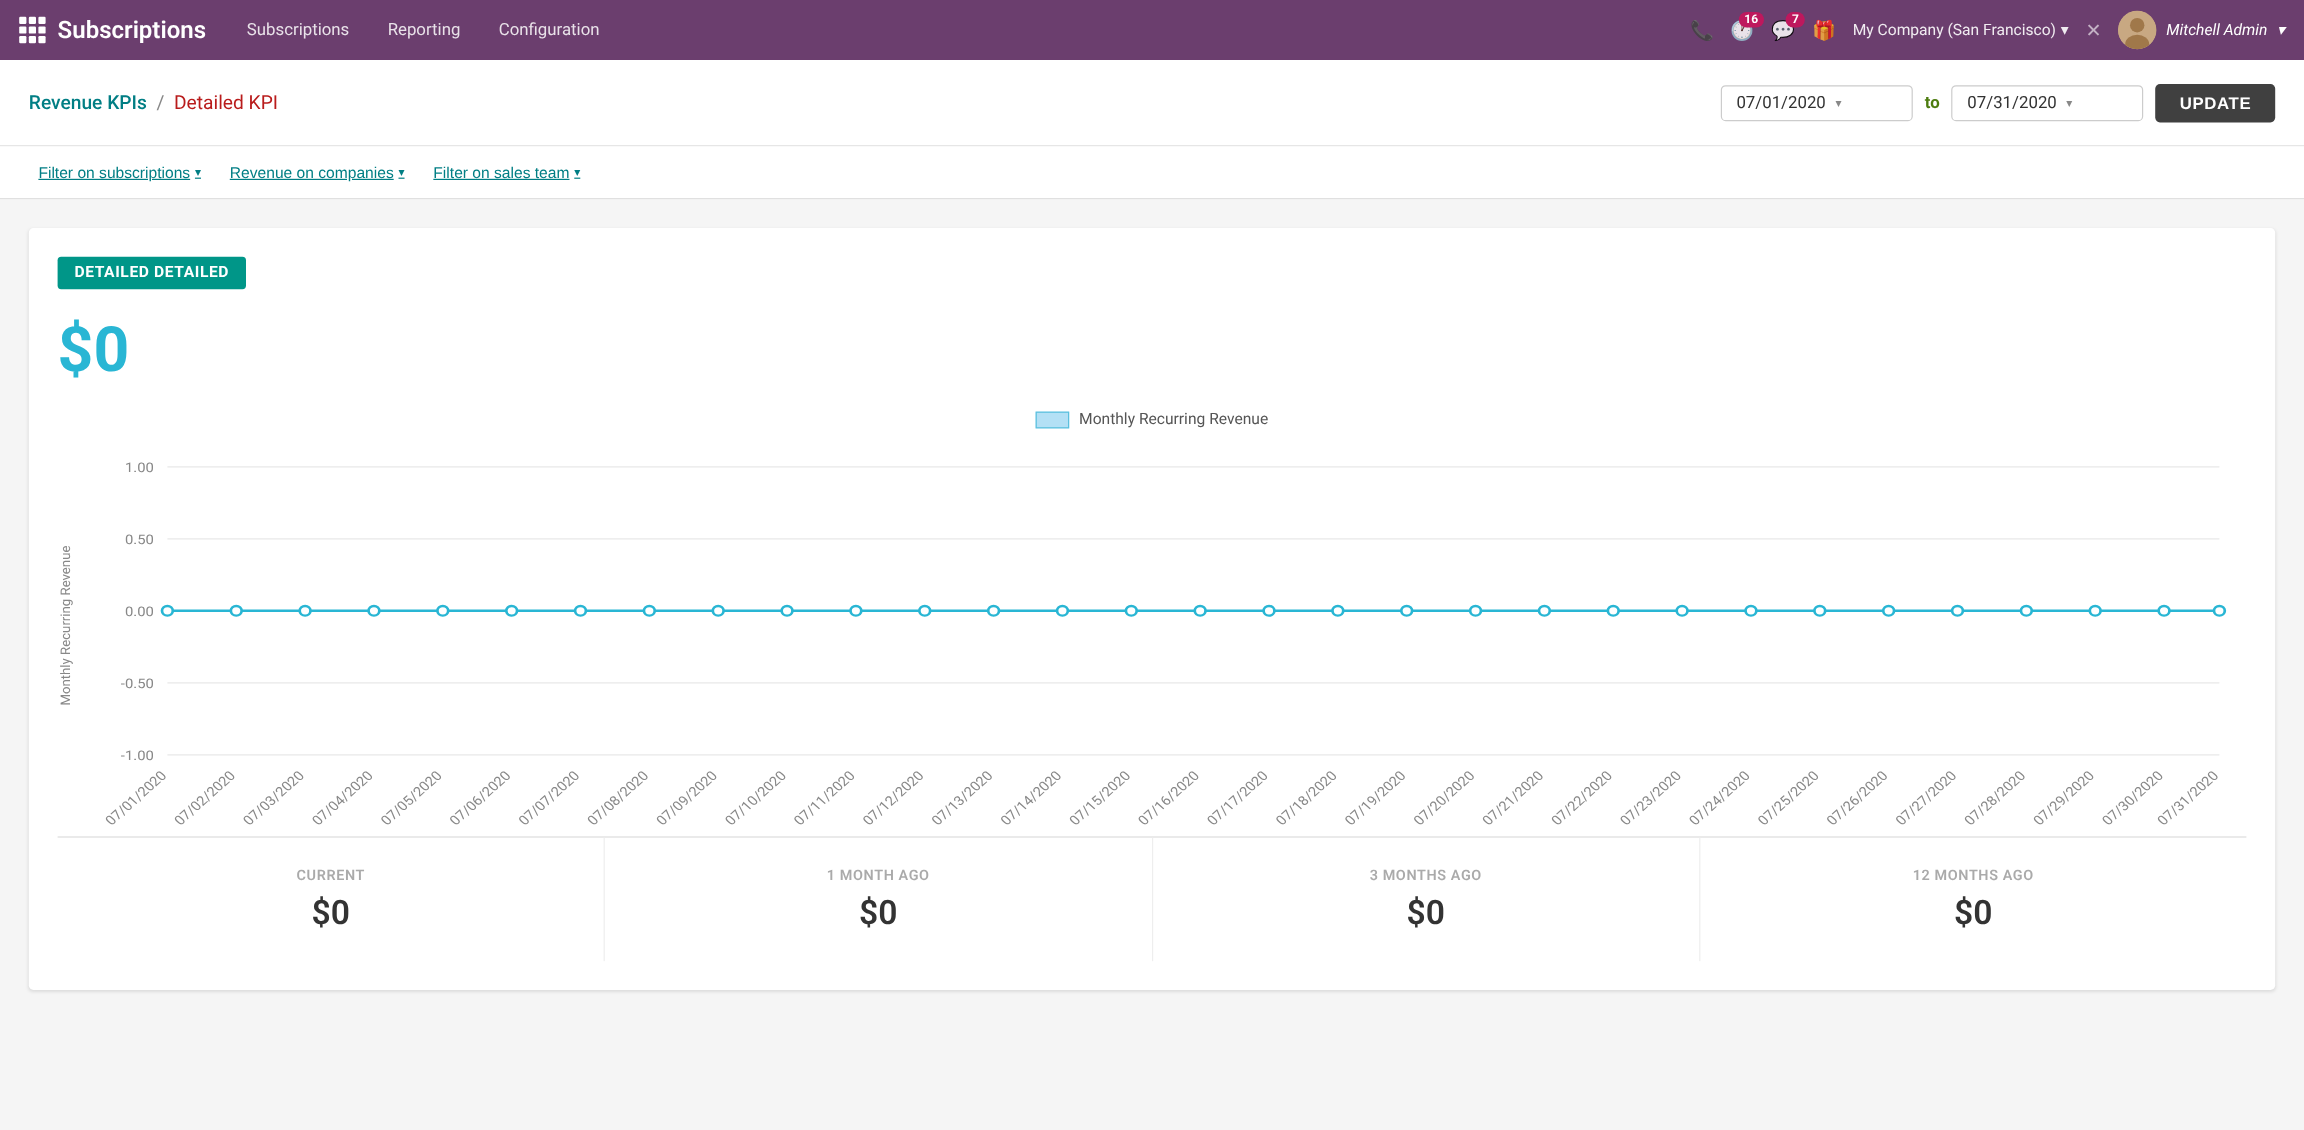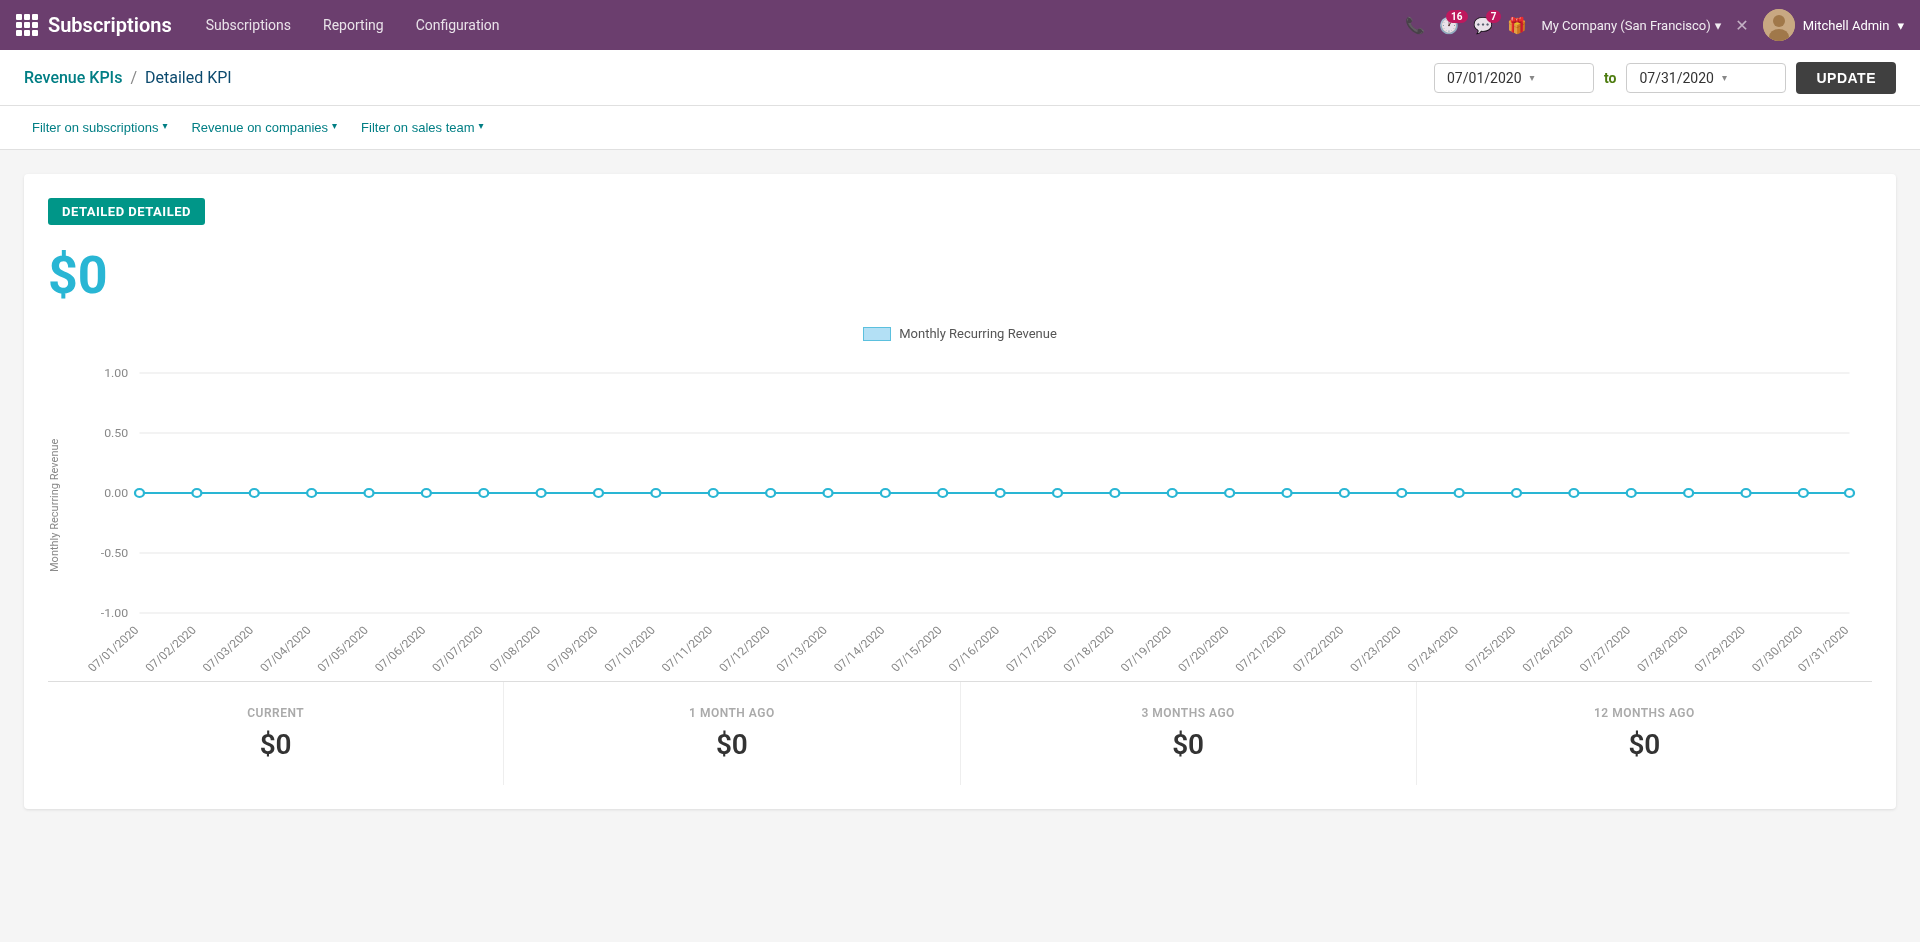--- a/index.html
+++ b/index.html
@@ -29,37 +29,37 @@
     .badge {
       position: absolute; top: -6px; right: -8px;
       background: #be185d; color: white; border-radius: 10px;
       font-size: 10px; padding: 1px 5px; font-weight: 700;
     }
     .topnav-company {
       color: rgba(255,255,255,0.9); font-size: 13px; cursor: pointer;
       display: flex; align-items: center; gap: 4px;
     }
     .topnav-x { color: rgba(255,255,255,0.6); cursor: pointer; font-size: 16px; }
-    .topnav-user { display: flex; align-items: center; gap: 8px; cursor: pointer; color: white; font-size: 13px; }
+    .topnav-user { display: flex; align-items: center; gap: 8px; cursor: pointer; color: white; font-size: 13px; font-style: italic; }
     .avatar { width: 32px; height: 32px; border-radius: 50%; background: #c8a882; display: flex; align-items: center; justify-content: center; overflow: hidden; }
 
     
     .subheader {
       background: white;
       border-bottom: 1px solid #e0e0e0;
       padding: 0 24px;
       display: flex;
       align-items: center;
-      height: 56px;
+      height: 72px;
       gap: 16px;
     }
     .breadcrumb { display: flex; align-items: center; gap: 8px; flex: 1; }
     .breadcrumb-link { color: #017e84; font-size: 16px; font-weight: 500; cursor: pointer; text-decoration: none; }
     .breadcrumb-sep { color: #888; font-size: 16px; }
-    .breadcrumb-current { color: #0c4a6e; font-size: 16px; }
+    .breadcrumb-current { color: #b91c1c; font-size: 16px; }
 
     .subheader-right { display: flex; align-items: center; gap: 10px; }
     .date-picker {
       border: 1px solid #ccc; border-radius: 4px;
       padding: 6px 12px; font-size: 14px; color: #333;
       background: white; cursor: pointer; display: flex; align-items: center; gap: 8px; min-width: 160px;
     }
     .date-picker .caret { color: #888; font-size: 10px; }
     .to-label { color: #4d7c0f; font-size: 14px; font-weight: bold; }
     .update-btn {
@@ -73,21 +73,21 @@
       background: white;
       border-bottom: 1px solid #e0e0e0;
       padding: 0 24px;
       display: flex;
       align-items: center;
       height: 44px;
       gap: 8px;
     }
     .filter-btn {
       border: none; background: none; color: #017e84; font-size: 13px;
-      cursor: pointer; display: flex; gap: 4px; padding: 4px 8px;
+      cursor: pointer; display: flex; align-items: center; gap: 4px; padding: 4px 8px; text-decoration: underline;
     }
     .filter-btn .caret { font-size: 10px; }
 
     
     .content { padding: 24px; }
 
     
     .card {
       background: white;
       border-radius: 4px;

